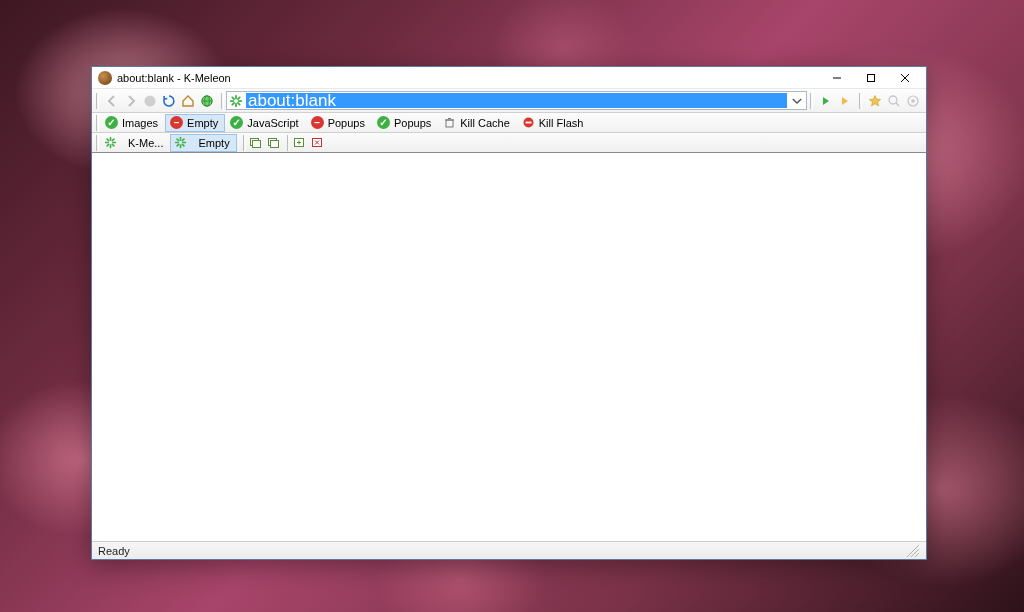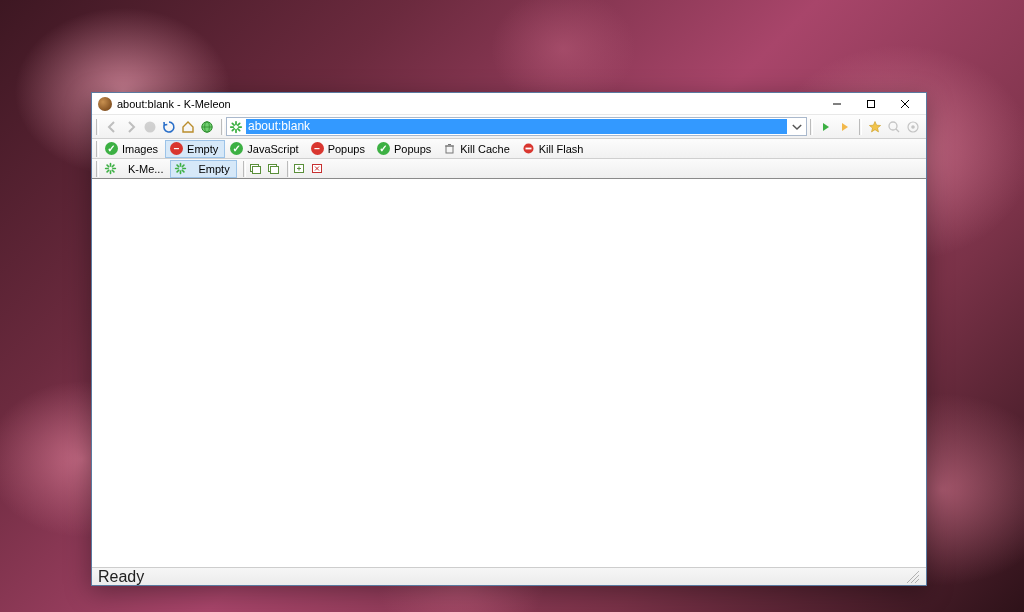--- a/index.html
+++ b/index.html
@@ -28,21 +28,20 @@
   position: absolute;
   left: 91px;
   top: 66px;
   width: 836px;
   height: 494px;
   background: #0ea5e9;
   border: 1px solid #5a7aa0;
   box-shadow: 0 6px 24px rgba(0,0,0,0.35);
   display: flex;
   flex-direction: column;
-  margin-top: 26px;
 }
 .titlebar {
   height: 22px;
   background: #fff;
   display: flex;
   align-items: center;
   padding: 0 4px 0 6px;
   border-bottom: 1px solid #e8e8e8;
 }
 .titlebar .app-icon {
@@ -78,21 +77,21 @@
 .tb-btn.disabled svg { opacity: 0.35; }
 .tb-btn svg { width: 14px; height: 14px; }
 
 .url-wrap {
   flex: 1; display: flex; align-items: center;
   background: #fff; border: 1px solid #a9b8cc;
   height: 19px; padding: 0 2px; gap: 3px;
 }
 .url-ico { width: 14px; height: 14px; display:flex; align-items:center; justify-content:center; }
 .url-text {
-  flex: 1; font-size: 12px; padding: 0 2px;
+  flex: 1; font-size: 17px; padding: 0 2px;
   background: #3399ff; color: #fff; line-height: 15px; height: 15px;
 }
 .url-drop { width: 14px; height: 14px; display:flex; align-items:center; justify-content:center; }
 
 .privacy-bar {
   height: 20px;
   background: linear-gradient(#fcfcfc, #f1f1f1);
   border-bottom: 1px solid #cfcfcf;
   display: flex;
   align-items: center;
@@ -140,21 +139,21 @@
 .mini-btn svg { width: 13px; height: 13px; }
 
 .content { flex: 1; background: #fff; border-top: 1px solid #fff; }
 
 .statusbar {
   height: 18px;
   background: linear-gradient(#f6f6f6, #ececec);
   border-top: 1px solid #cdcdcd;
   display: flex; align-items: center;
   padding: 0 6px;
-  font-size: 16px;
+  font-size: 11px;
   color: #222;
 }
 .statusbar .spacer { flex: 1; }
 .status-grip { width: 16px; height: 14px; opacity: 0.6; }
 
 .throbber-svg line { stroke: #3cb043; stroke-width: 2; stroke-linecap: round; }
 </style>
 </head>
 <body>
 

